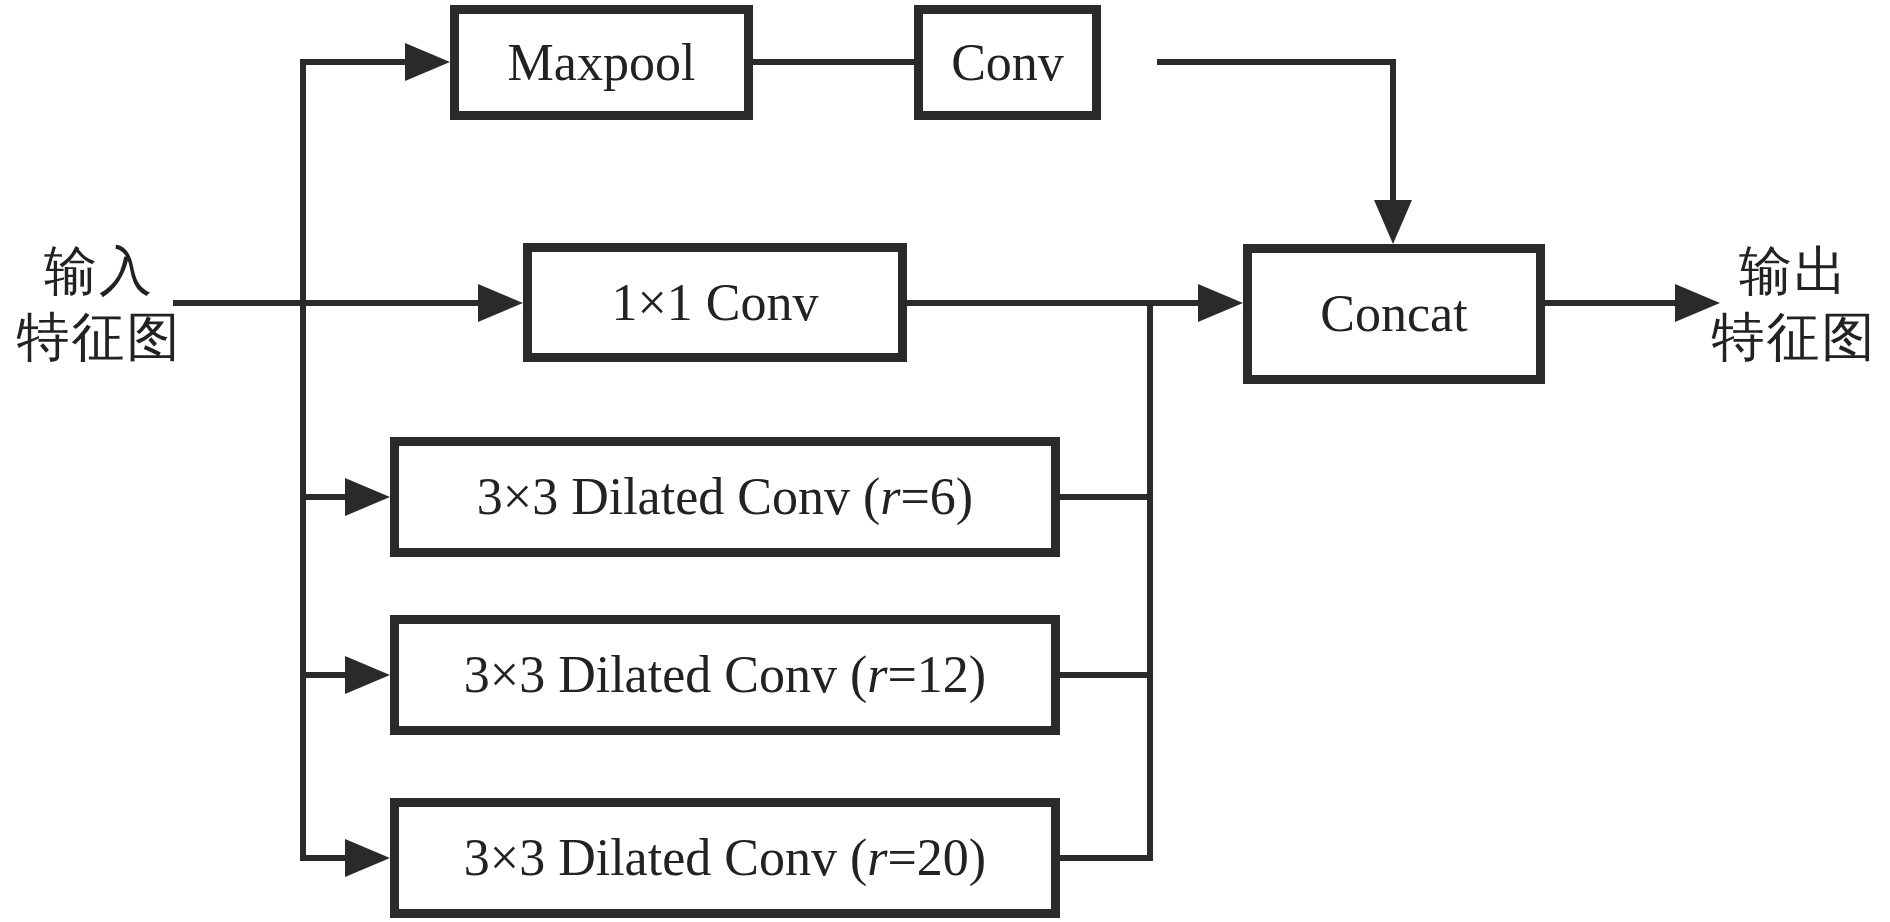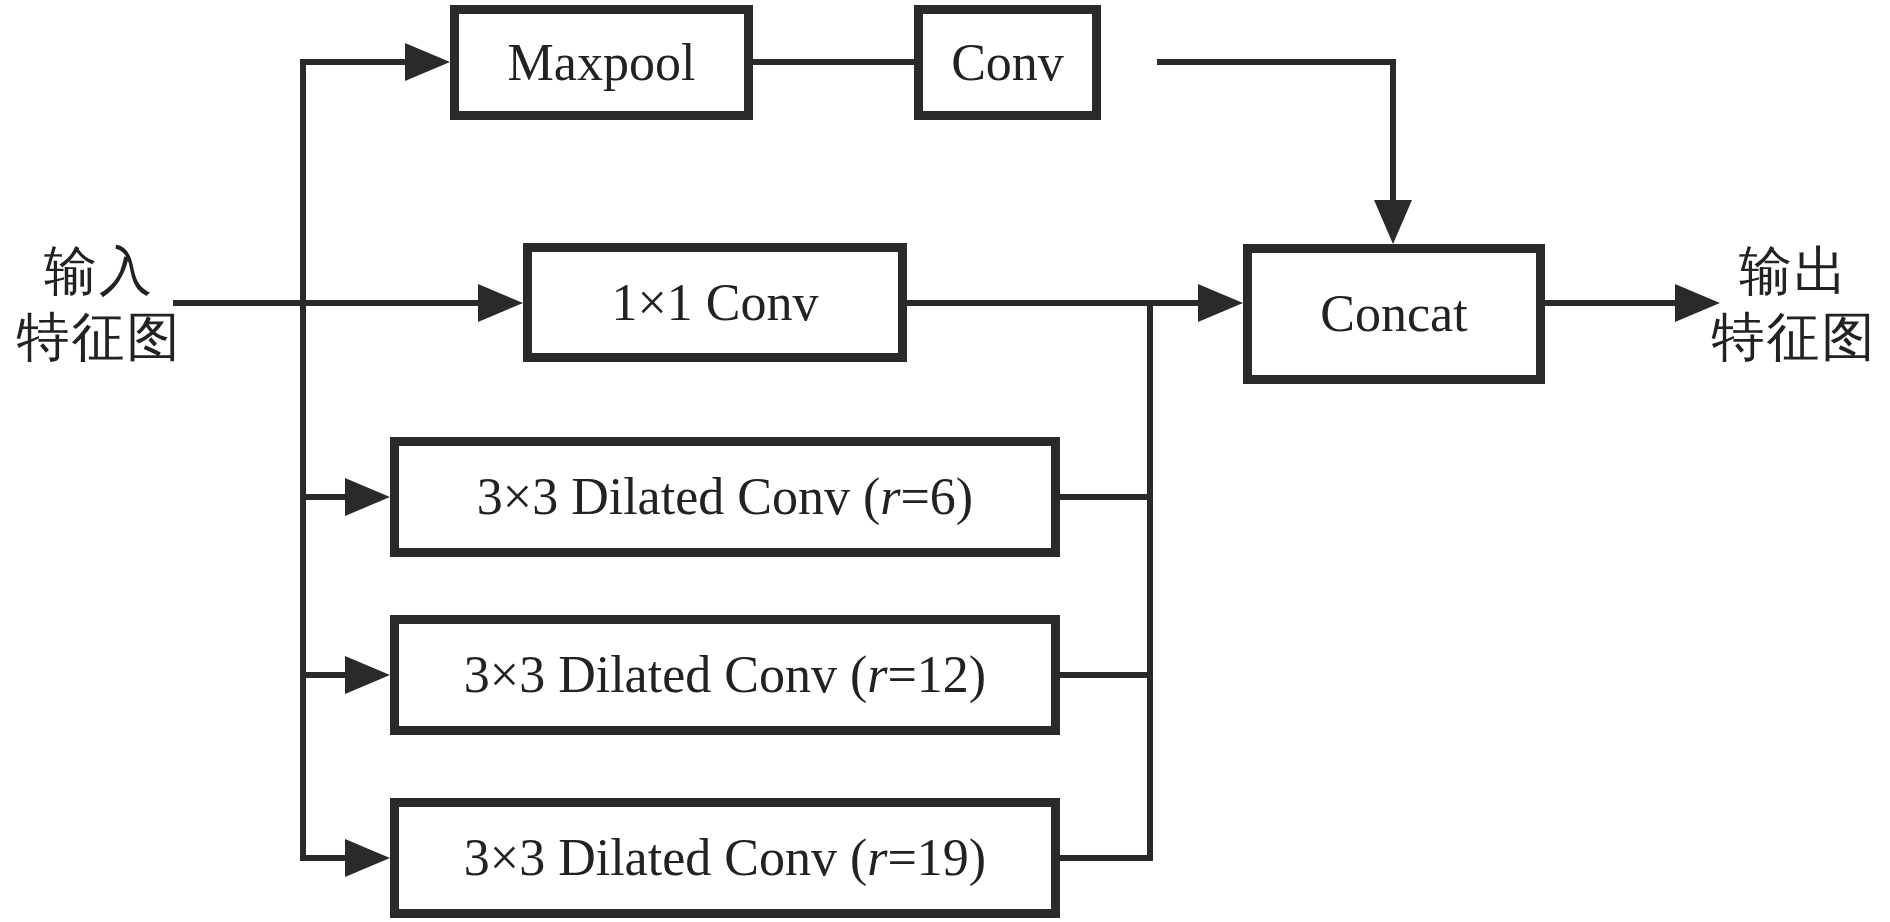--- a/index.html
+++ b/index.html
@@ -110,21 +110,21 @@
 
   <div class="box" style="left:390px; top:437px; width:670px; height:120px;">
     <span>3×3 Dilated Conv (</span><span class="var">r</span><span>=6)</span>
   </div>
 
   <div class="box" style="left:390px; top:615px; width:670px; height:120px;">
     <span>3×3 Dilated Conv (</span><span class="var">r</span><span>=12)</span>
   </div>
 
   <div class="box" style="left:390px; top:798px; width:670px; height:120px;">
-    <span>3×3 Dilated Conv (</span><span class="var">r</span><span>=19)</span>
+    <span>3×3 Dilated Conv (</span><span class="var">r</span><span>=20)</span>
   </div>
 
   <div class="cjk-label" style="left:1698px; top:238px; width:192px;font-family:Liberation Serif, serif;">
     <div>输出</div>
     <div>特征图</div>
   </div>
 
 </div>
 
 </body></html>

